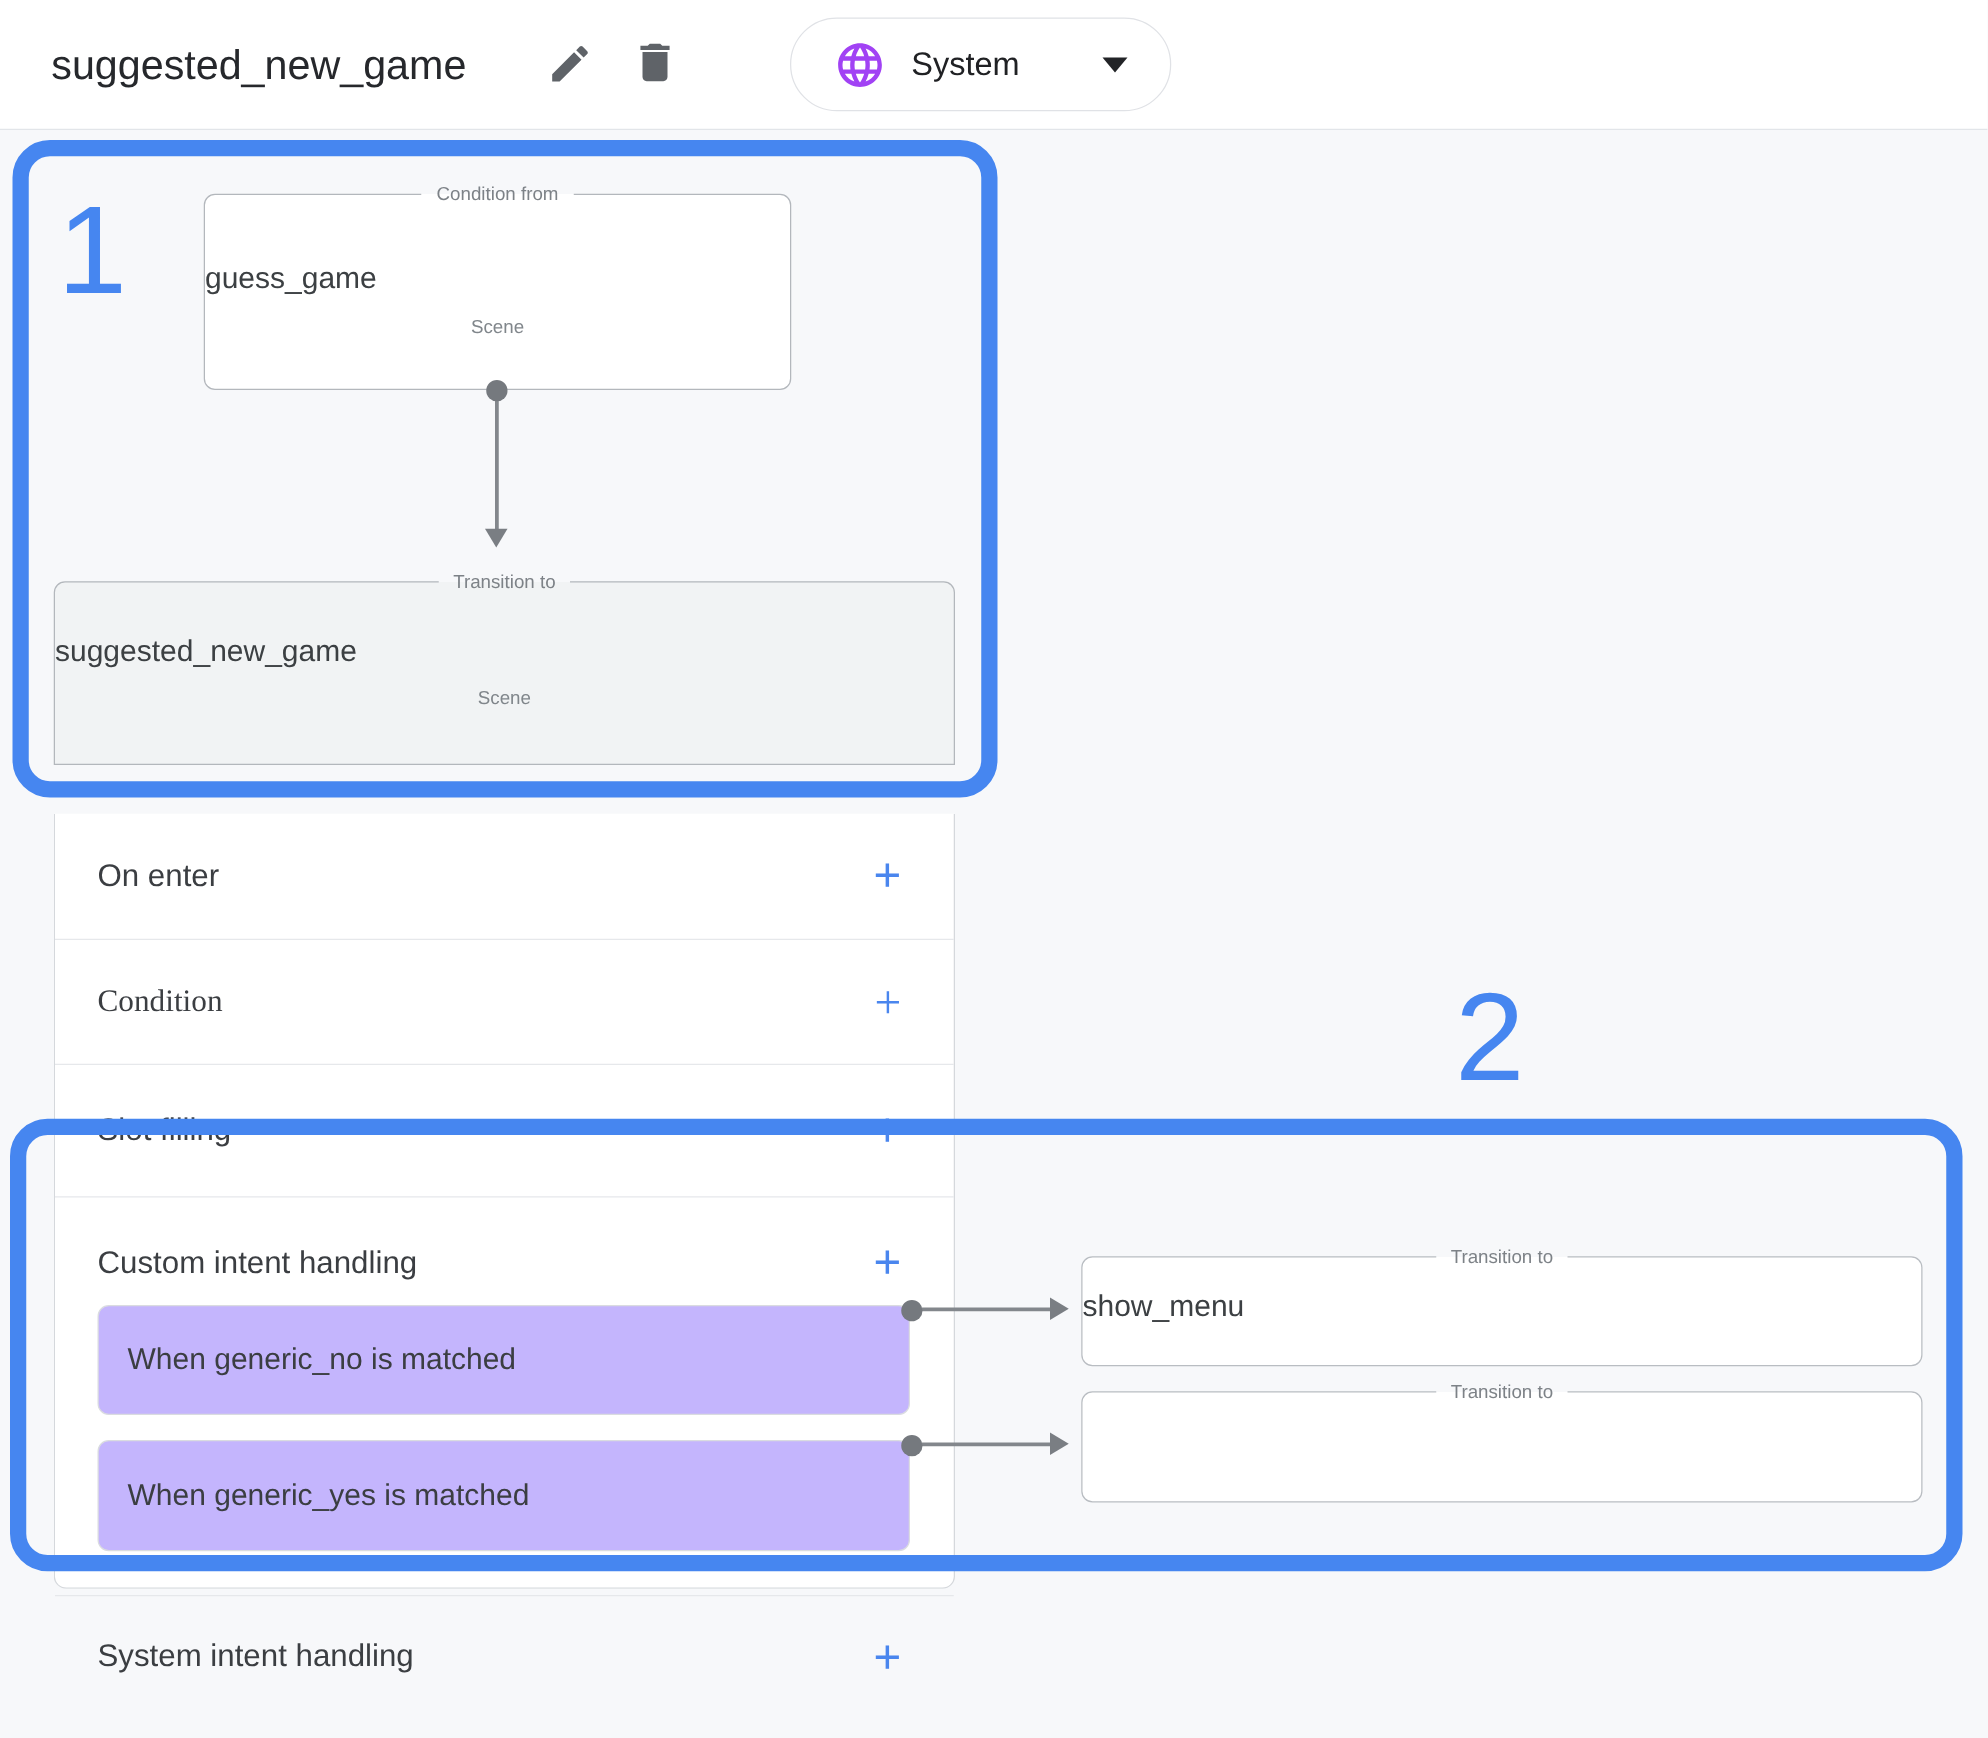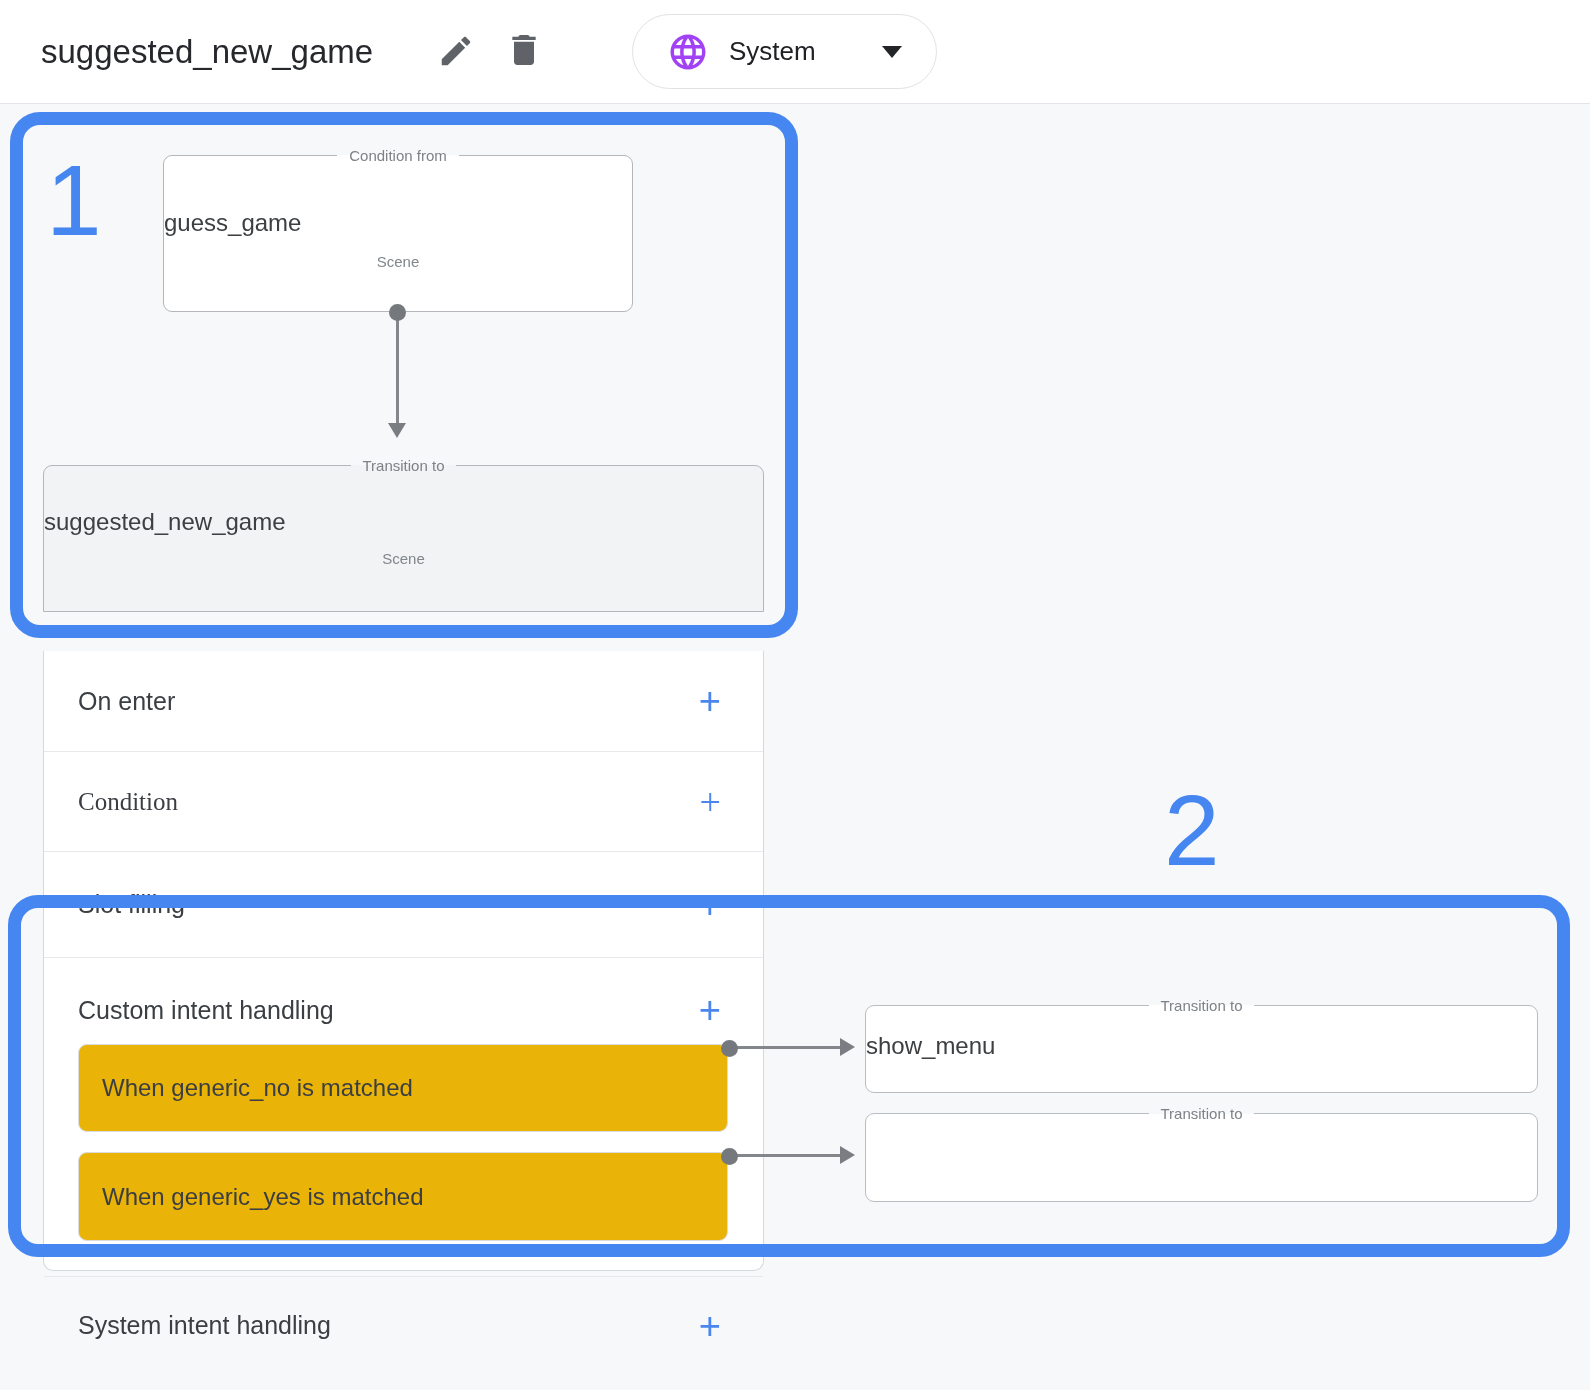--- a/index.html
+++ b/index.html
@@ -56,21 +56,21 @@
   .prow{display:flex;align-items:center;padding:0 42px 0 34px;
     border-bottom:1px solid #e6e8eb;box-sizing:border-box;}
   #row-onenter{height:101px;}
   #row-condition{height:100px;font-family:Liberation Serif, serif;}
   #row-slot{height:106px;}
   #row-system{height:97px;border-bottom:none;}
   .row-label{font-size:25px;color:#3b3e42;}
   .plus{margin-left:auto;font-size:38px;font-weight:300;color:#4a86ee;line-height:1;cursor:pointer;}
   .section{height:319px;border-bottom:1px solid #e6e8eb;box-sizing:border-box;}
   .sec-head{height:86px;padding:18px 42px 0 34px;display:flex;align-items:center;box-sizing:border-box;}
-  .card{margin-left:34px;width:650px;border:1px solid #dadce0;border-radius:9px;background:#eab308;
+  .card{margin-left:34px;width:650px;border:1px solid #dadce0;border-radius:9px;background:#c4b5fd;
     display:flex;align-items:center;padding-left:23px;box-sizing:border-box;
     font-size:24px;color:#3b3e42;cursor:pointer;}
   #card-0{height:88px;}
   #card-1{height:89px;margin-top:20px;}
   
   .dot{position:absolute;width:17px;height:17px;border-radius:50%;background:#75797e;z-index:5;}
   .line{position:absolute;background:#83878c;z-index:4;}
   .tri-down{position:absolute;width:0;height:0;border-left:9px solid transparent;
     border-right:9px solid transparent;border-top:15px solid #7a7e83;z-index:4;}
   .tri-right{position:absolute;width:0;height:0;border-top:9px solid transparent;

